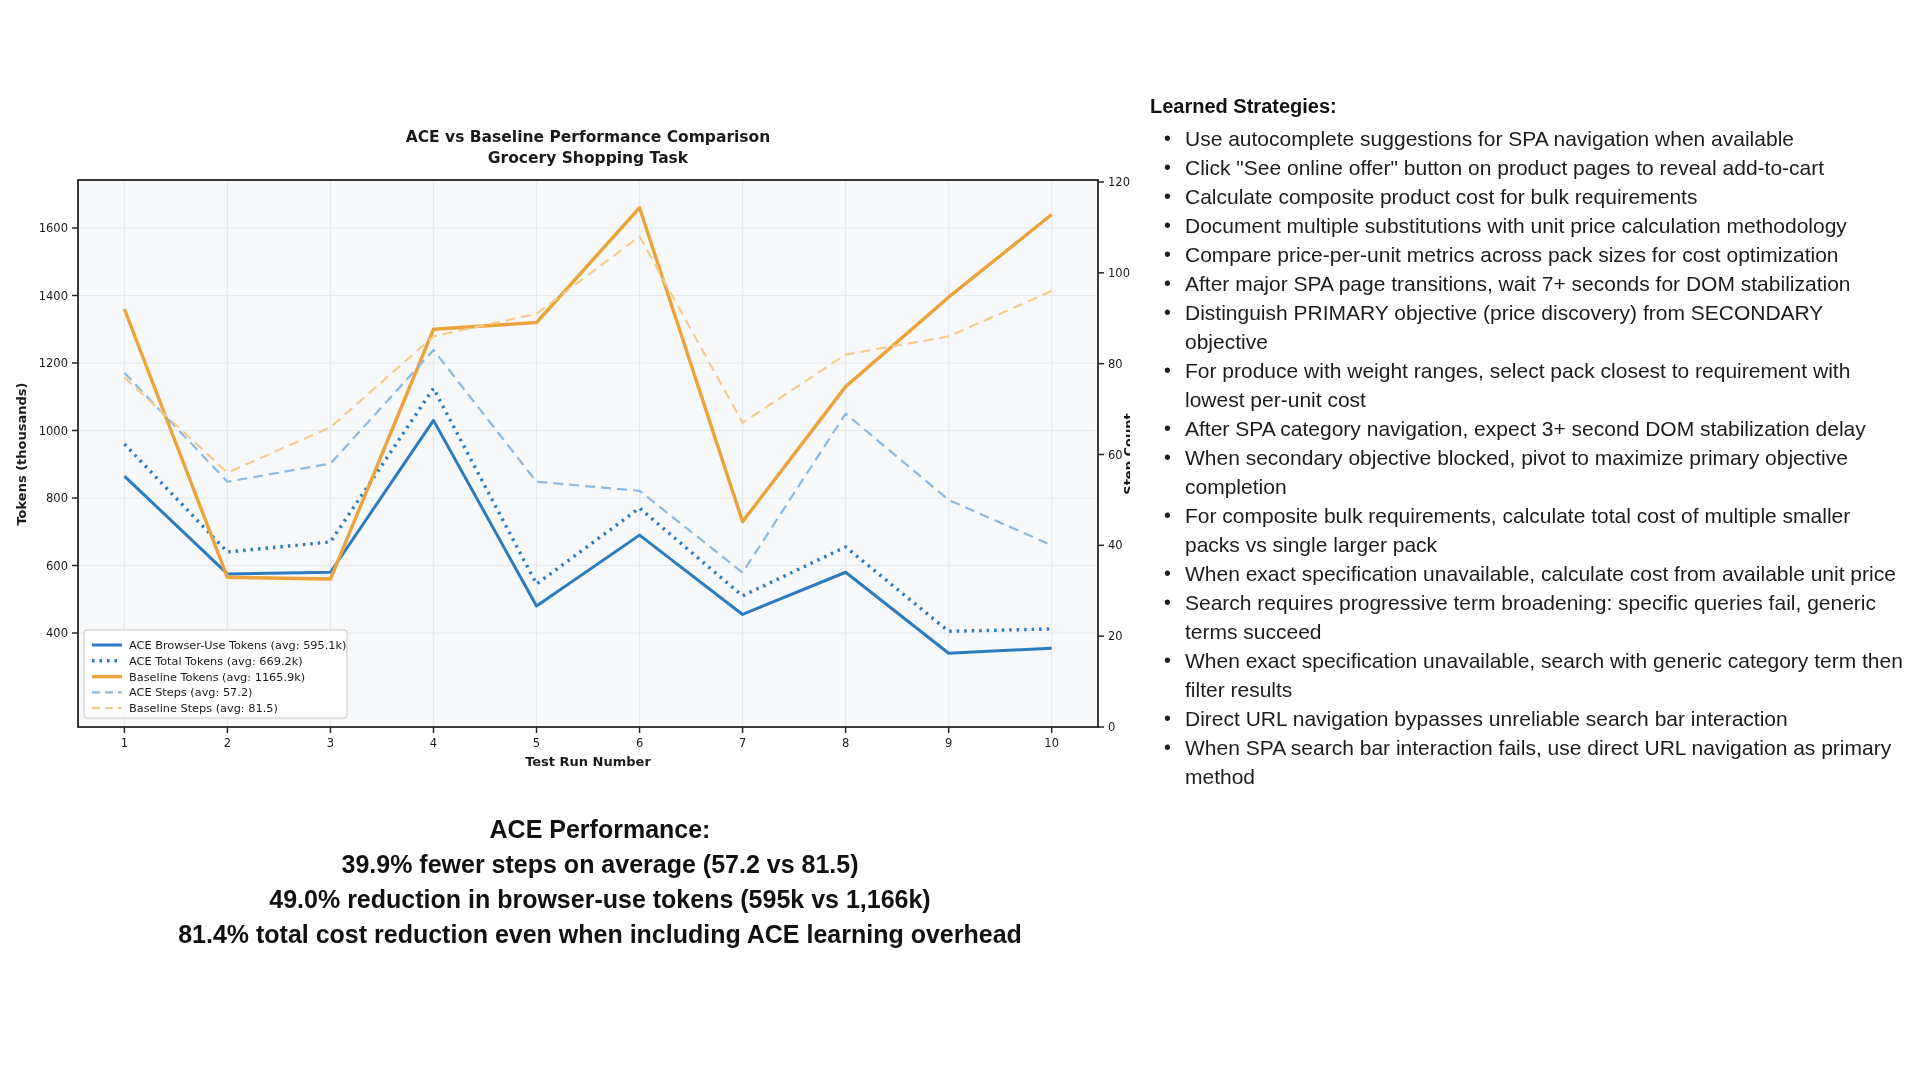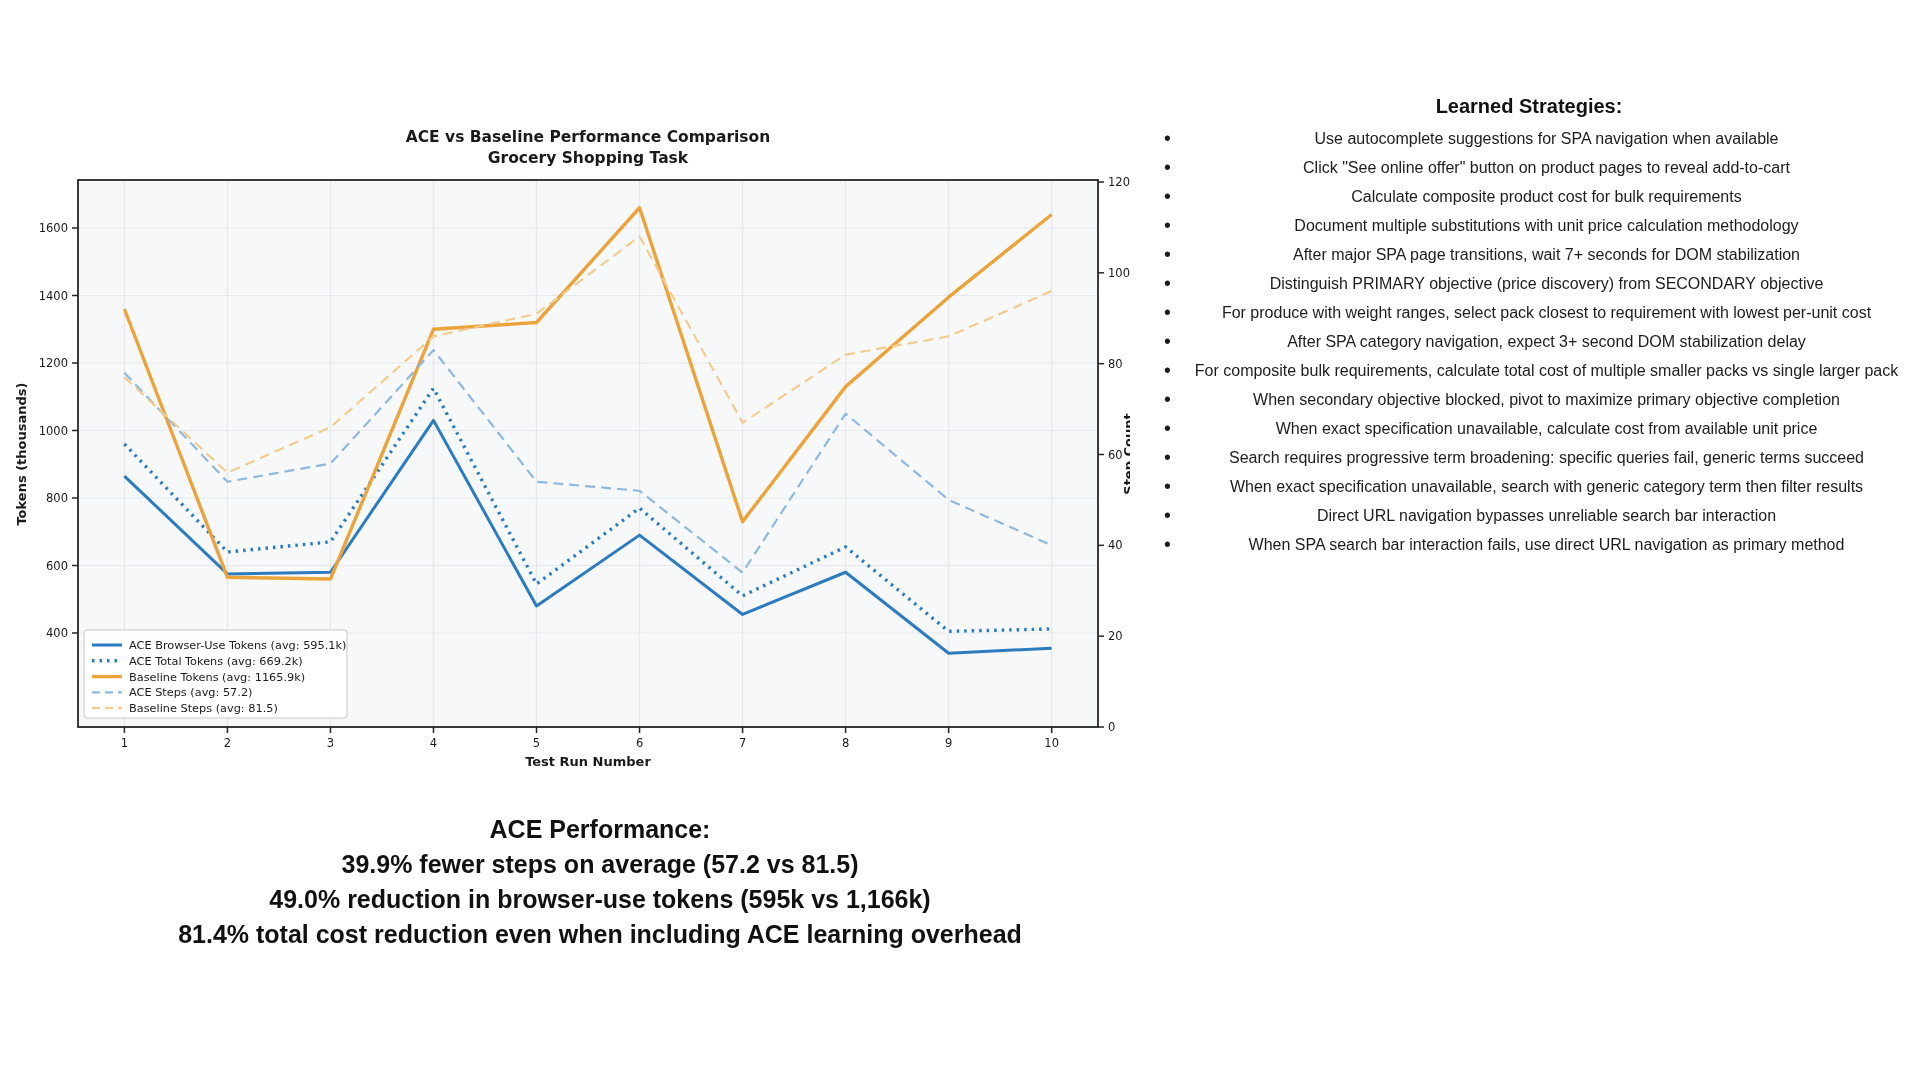--- a/index.html
+++ b/index.html
@@ -25,36 +25,35 @@
     text-align: center;
     font-weight: bold;
     font-size: 25px;
     line-height: 35px;
     color: #111111;
   }
   #strategies-panel {
     position: absolute;
     left: 1150px; top: 92px;
     width: 758px;
-    text-align: center;
   }
   #strategies-heading {
     font-weight: bold;
     font-size: 20px;
     line-height: 28px;
     color: #111111;
     margin-bottom: 4px;
   }
   #strategies-list {
     list-style: none;
   }
   #strategies-list li {
     position: relative;
     padding-left: 35px;
-    font-size: 16px;
+    font-size: 21px;
     line-height: 29px;
     color: #1c1c1c;
   }
   #strategies-list li::before {
     content: "\2022";
     position: absolute;
     left: 14px;
     font-size: 19.5px;
   }
 </style>
@@ -167,25 +166,26 @@
   <div>81.4% total cost reduction even when including ACE learning overhead</div>
 </div>
 
 <div id="strategies-panel">
   <div id="strategies-heading">Learned Strategies:</div>
   <ul id="strategies-list">
     <li>Use autocomplete suggestions for SPA navigation when available</li>
     <li>Click "See online offer" button on product pages to reveal add-to-cart</li>
     <li>Calculate composite product cost for bulk requirements</li>
     <li>Document multiple substitutions with unit price calculation methodology</li>
+    <li>Compare price-per-unit metrics across pack sizes for cost optimization</li>
     <li>After major SPA page transitions, wait 7+ seconds for DOM stabilization</li>
     <li>Distinguish PRIMARY objective (price discovery) from SECONDARY objective</li>
     <li>For produce with weight ranges, select pack closest to requirement with lowest per-unit cost</li>
     <li>After SPA category navigation, expect 3+ second DOM stabilization delay</li>
+    <li>When secondary objective blocked, pivot to maximize primary objective completion</li>
     <li>For composite bulk requirements, calculate total cost of multiple smaller packs vs single larger pack</li>
-    <li>When secondary objective blocked, pivot to maximize primary objective completion</li>
     <li>When exact specification unavailable, calculate cost from available unit price</li>
     <li>Search requires progressive term broadening: specific queries fail, generic terms succeed</li>
     <li>When exact specification unavailable, search with generic category term then filter results</li>
     <li>Direct URL navigation bypasses unreliable search bar interaction</li>
     <li>When SPA search bar interaction fails, use direct URL navigation as primary method</li>
   </ul>
 </div>
 
 </body></html>

